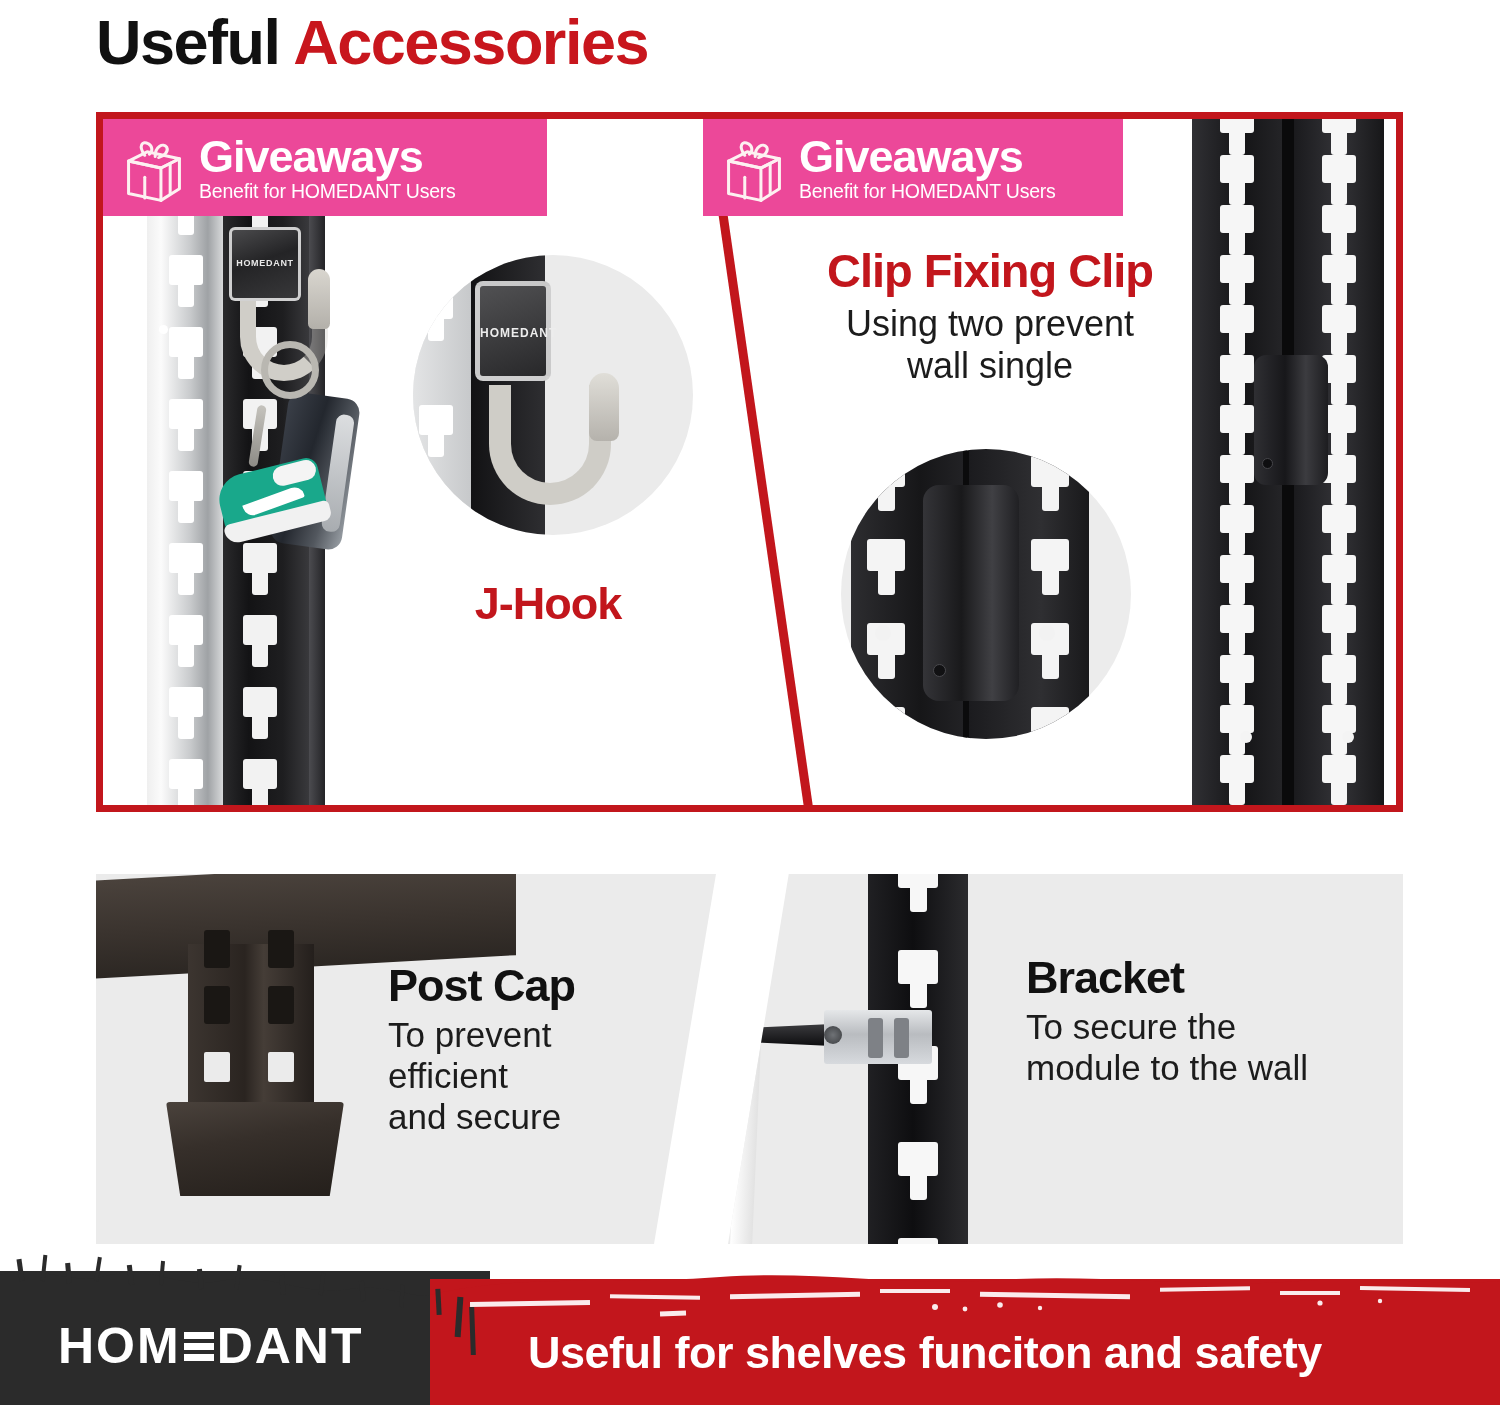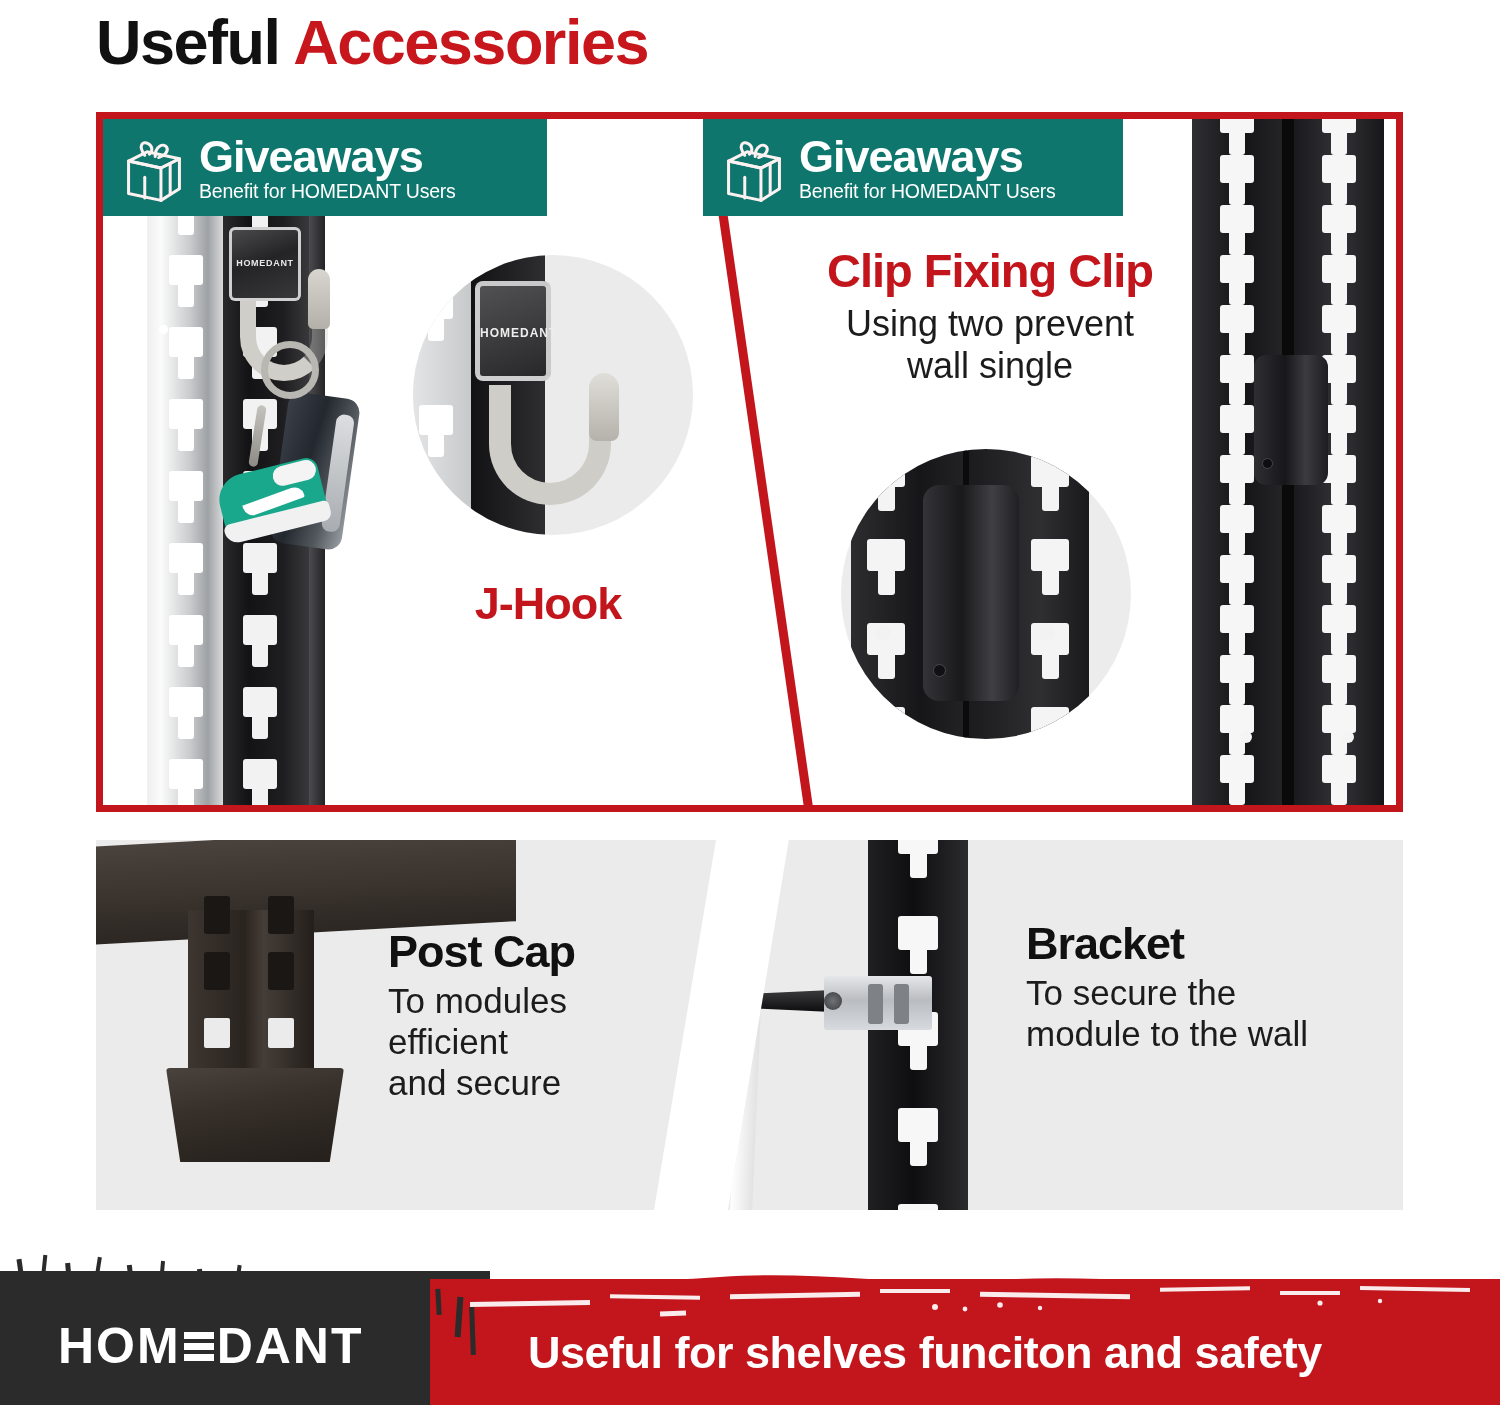--- a/index.html
+++ b/index.html
@@ -51,21 +51,21 @@
     overflow: hidden;
   }
   .tp-left  { left: 0;    width: 600px; }
   .tp-right { left: 600px; right: 0; }
 
   
   .giveaway-badge {
     position: absolute;
     top: 0;
     height: 97px;
-    background: #0f766e;
+    background: #ec4899;
     display: flex;
     align-items: center;
     padding-left: 14px;
     z-index: 8;
   }
   .gb-left  { left: 0;   width: 444px; }
   .gb-right { left: 0;   width: 420px; }
   .gift-icon { width: 74px; height: 74px; flex: 0 0 74px; margin-right: 8px; }
   .gb-text { color: #ffffff; line-height: 1; }
   .gb-title {
@@ -317,21 +317,21 @@
     border-radius: 12px; z-index: 4;
   }
   .dp-clip::after {
     content:""; position:absolute; left:8px; bottom:16px; width:9px;height:9px;
     border-radius:50%; background:#0e0e10; border:1px solid #46464a;
   }
   .dp-hole { position: absolute; width: 12px; height: 12px; border-radius: 50%;
     background: #f4f4f4; }
 
   
-  .bottom-row { position: absolute; left: 96px; top: 840px; width: 1307px; height: 456px; }
+  .bottom-row { position: absolute; left: 96px; top: 874px; width: 1307px; height: 456px; }
   .bp {
     position: absolute; top: 0; height: 370px;
     background: #ebebeb; overflow: hidden;
   }
   .bp-left  { left: 0;   width: 620px;
     clip-path: polygon(0 0, 100% 0, 90% 100%, 0 100%); }
   .bp-right { left: 632px; width: 675px;
     clip-path: polygon(9% 0, 100% 0, 100% 100%, 0 100%); }
 
   
@@ -796,21 +796,21 @@
       <div class="leg-slot" style="left:16px;top:42px"></div>
       <div class="leg-slot" style="left:80px;top:42px"></div>
       <div class="leg-open" style="left:16px;top:108px"></div>
       <div class="leg-open" style="left:80px;top:108px"></div>
     </div>
     <div class="post-cap"></div>
 
     <div class="cap-postcap">
       <div class="cap-title-black">Post Cap</div>
       <div class="cap-body">
-        <div>To modules</div>
+        <div>To prevent</div>
         <div>efficient</div>
         <div>and secure</div>
       </div>
     </div>
   </div>
 
   <div class="bp bp-right">
     <div class="wall-line"></div>
     <div class="wb-post"></div>
     <div id="wbslots">

